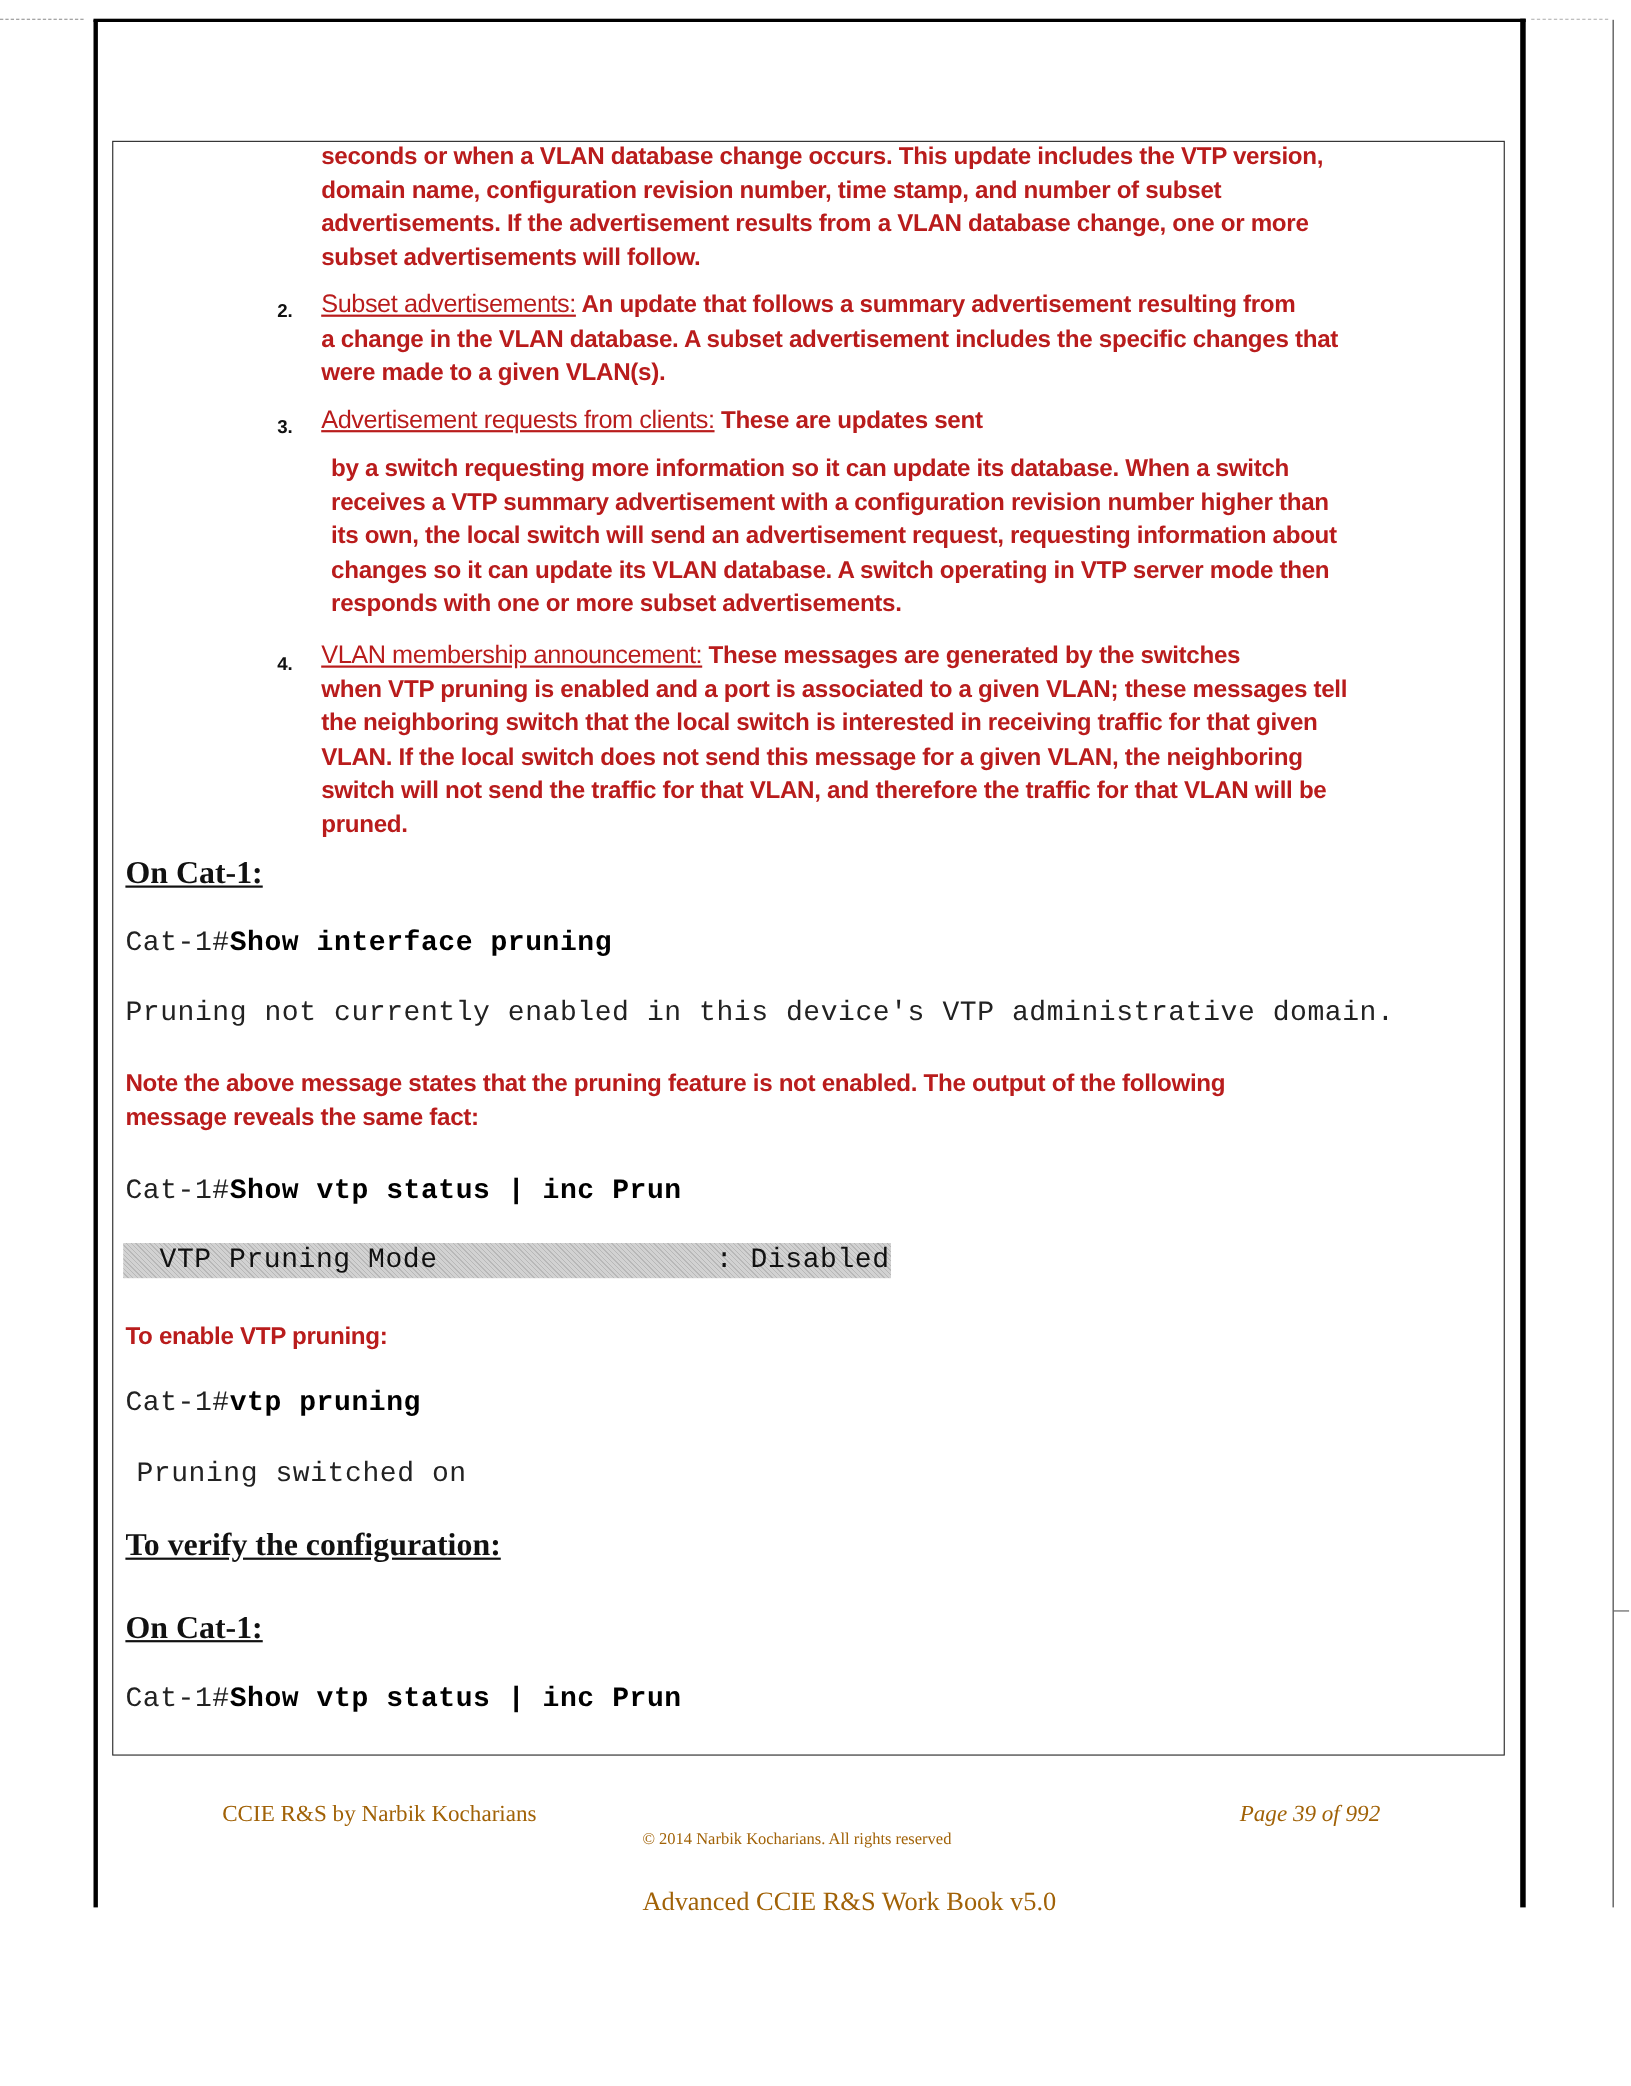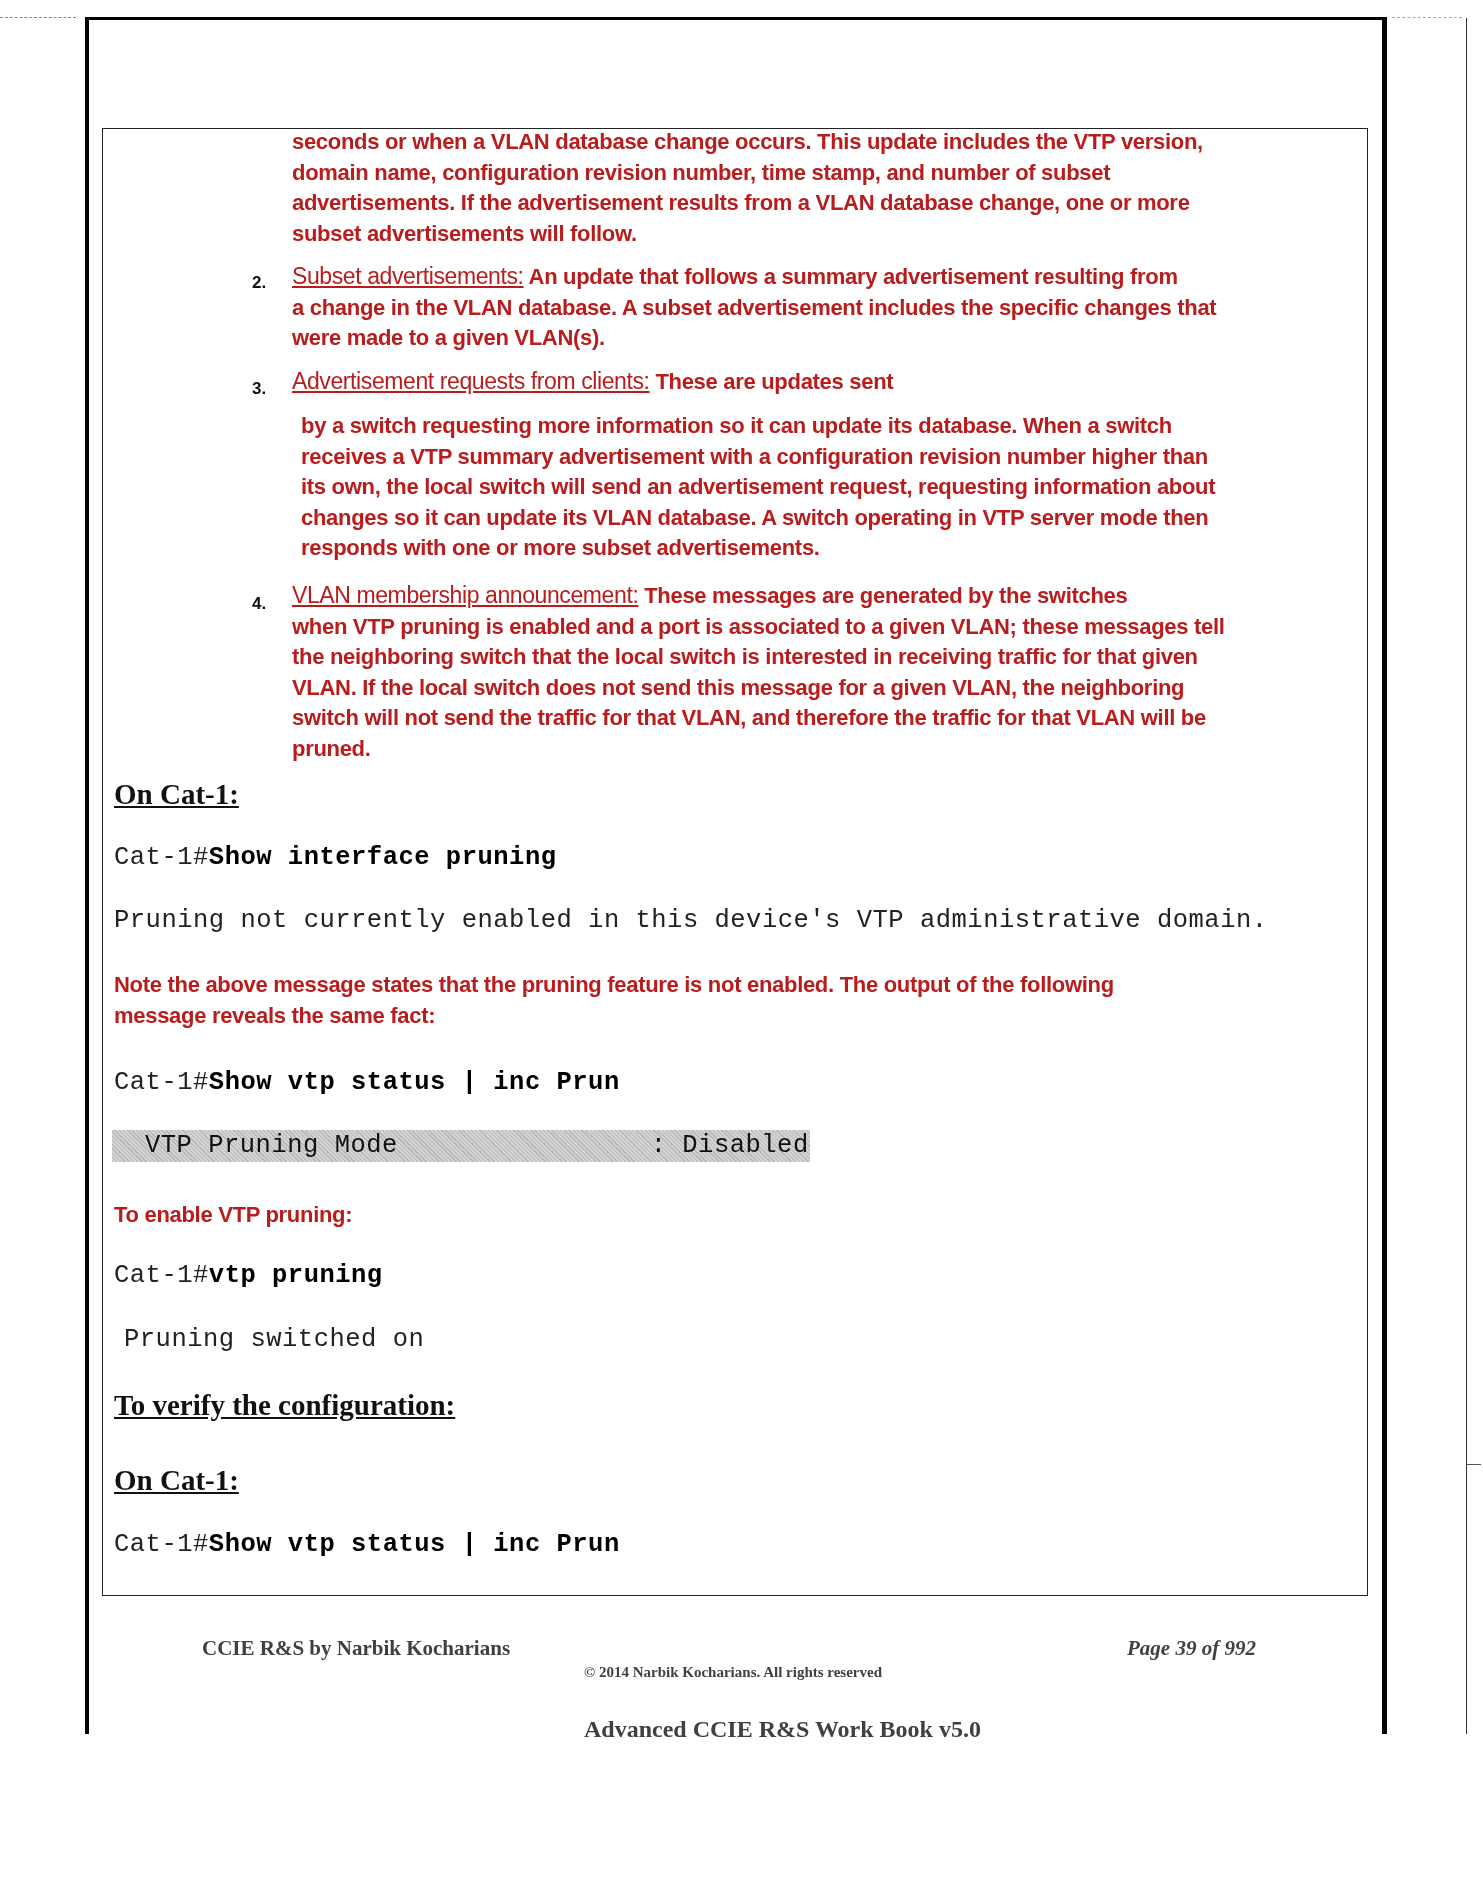--- a/index.html
+++ b/index.html
@@ -37,21 +37,21 @@
     position: absolute; font-family: "Liberation Mono", monospace; font-size: 25.5px; color: #222;
     white-space: pre; letter-spacing: 0.5px;
   }
   .mono b { font-weight: bold; color: #000000; }
   .highlight {
     position: absolute; left: 112px; top: 1130px; width: 698px; height: 32px;
     background: repeating-linear-gradient(45deg, #b8b8b8 0 1px, #d2d2d2 1px 3px);
   }
   .highlight-text { top: 1131px; left: 114px; color: #111; margin-left: 31px; }
 
-  .footer { position: absolute; font-family: "Liberation Serif", serif; font-weight: bold; color: #404040; }
+  .footer { position: absolute; font-family: "Liberation Serif", serif; font-weight: normal; color: #a16207; }
   .footer-left { left: 202px; top: 1636px; font-size: 21px; }
   .footer-mid { left: 584px; top: 1716px; font-size: 24px; }
   .footer-copy { left: 584px; top: 1664px; font-size: 15px; }
   .footer-right { left: 1127px; top: 1636px; font-size: 21px; font-style: italic; }
 </style>
 </head>
 <body>
 
 <div class="scan-top-left"></div>
 <div class="outer-top"></div>

